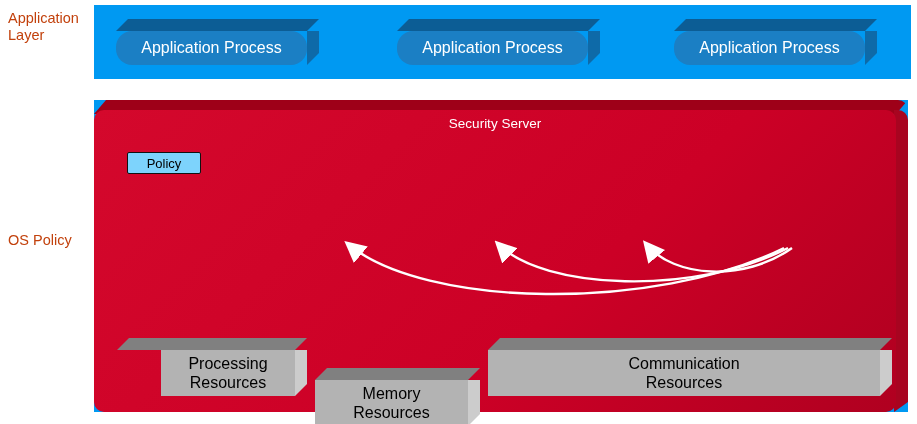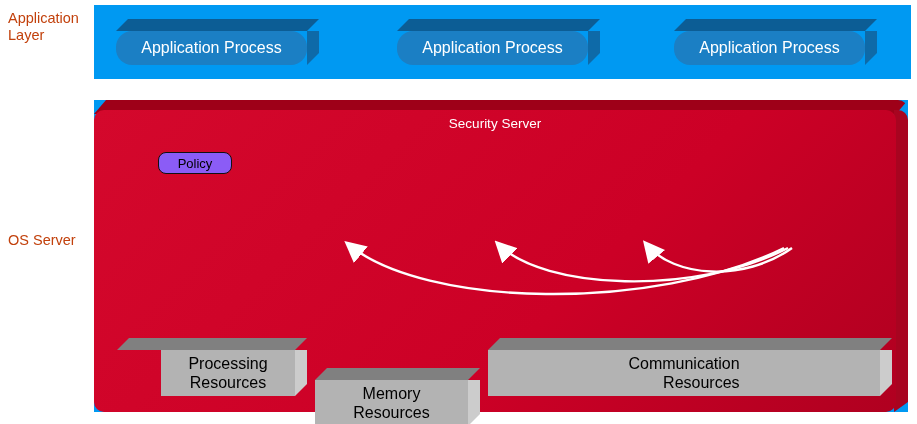--- a/index.html
+++ b/index.html
@@ -52,37 +52,37 @@
   .redbox .sface{position:absolute;left:0;top:10px;right:12px;bottom:0;
         background:linear-gradient(135deg,#d4082c 0%,#cc0026 60%,#b00020 100%);
         border-radius:10px;color:#fff;font-size:13.5px;line-height:16px;
         text-align:center;padding-top:6px;box-sizing:border-box;}
   .redbox .stop{position:absolute;left:0;top:0;right:0;height:14px;
         background:#9e0018;border-radius:10px 10px 0 0;
         clip-path:polygon(0 100%,12px 0,100% 0,calc(100% - 12px) 100%);}
   .redbox .sside{position:absolute;right:0;top:10px;bottom:0;width:14px;
         background:#a80420;border-radius:0 10px 10px 0;
         clip-path:polygon(0 0,100% -10px,100% calc(100% - 10px),0 100%);}
-  .policy{position:absolute;background:#8b5cf6;border:1.5px solid #111;
-        border-radius:8px;color:#000;font-size:13px;
-        display:flex;align-items:center;justify-content:center;margin-left:31px;}
+  .policy{position:absolute;background:#7dd3fc;border:1.5px solid #111;
+        border-radius:2px;color:#000;font-size:13px;
+        display:flex;align-items:center;justify-content:center;}
 
   .dots{position:absolute;color:#fff;font-size:17px;letter-spacing:4px;}
   .oslabel{position:absolute;color:#ffffff;font-size:13.5px;line-height:16px;
         white-space:pre-line;}
   .italic{font-style:italic;}
   svg.arrows{position:absolute;left:0;top:0;pointer-events:none;}
 </style>
 </head>
 <body>
 
 <div class="layer-label" style="left:8px;top:10px;">Application
 Layer</div>
 
-<div class="layer-label" style="left:8px;top:232px;">OS Server</div>
+<div class="layer-label" style="left:8px;top:232px;">OS Policy</div>
 
 <div class="panel" style="left:94px;top:5px;width:817px;height:74px;">
 
   <div class="box3d appbox" style="left:22px;top:14px;width:203px;height:46px;">
     <div class="top"></div>
     <div class="side"></div>
     <div class="face">Application Process</div>
   </div>
 
   <div class="box3d appbox" style="left:303px;top:14px;width:203px;height:46px;">
@@ -163,16 +163,16 @@
   <div class="box3d greybox" style="left:221px;top:238px;width:165px;height:58px;margin-top:30px;">
     <div class="top"></div>
     <div class="side"></div>
     <div class="face" style="white-space:pre-line;line-height:19px;">Memory
 Resources</div>
   </div>
 
   <div class="box3d greybox" style="left:394px;top:238px;width:404px;height:58px;">
     <div class="top"></div>
     <div class="side"></div>
-    <div class="face" style="white-space:pre-line;line-height:19px;text-align:right;">Communication
+    <div class="face" style="white-space:pre-line;line-height:19px;">Communication
 Resources</div>
   </div>
 </div>
 
 </body></html>

